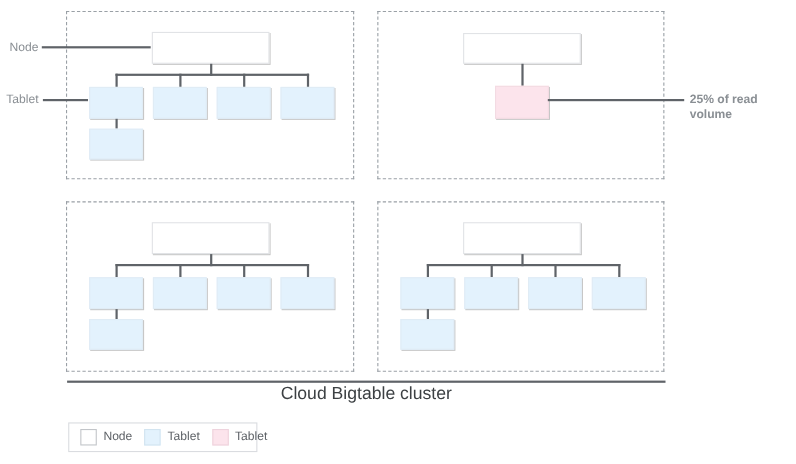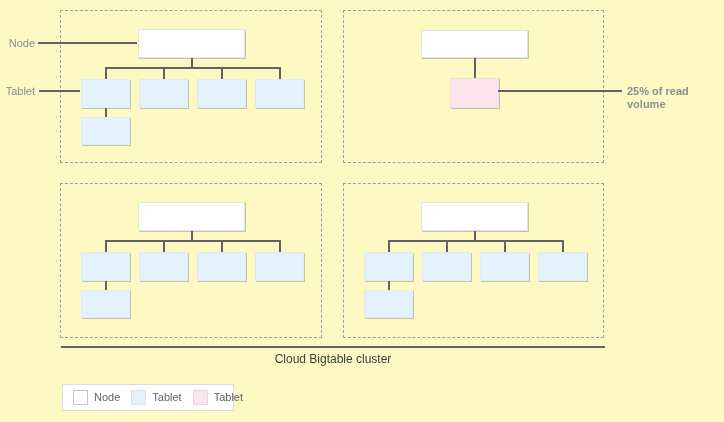--- a/index.html
+++ b/index.html
@@ -1,16 +1,16 @@
 <!DOCTYPE html>
 <html><head>
 <meta charset="utf-8">
 <style>
   html,body{margin:0;padding:0;background:#000;}
-  .stage{position:relative;width:724px;height:422px;background:#fef9c3;
+  .stage{position:relative;width:724px;height:422px;background:#ffffff;
          font-family:"Liberation Sans","DejaVu Sans",sans-serif;overflow:hidden;}
 
   
   .quad{position:absolute;border:1px dashed #9aa0a6;box-sizing:border-box;}
   .q1{left:60px;top:10px;width:262px;height:153px;}
   .q2{left:343px;top:10px;width:261px;height:153px;}
   .q3{left:60px;top:183px;width:262px;height:155px;}
   .q4{left:343px;top:183px;width:261px;height:155px;}
 
   
@@ -46,21 +46,21 @@
   .lbl{position:absolute;color:#8a8f94;font-size:11px;line-height:13px;}
   .node-lbl{left:0;top:37px;width:35px;text-align:right;}
   .node-leader{left:38px;top:42px;width:99px;height:2px;}
   .tablet-lbl{left:0;top:85px;width:35px;text-align:right;}
   .tablet-leader{left:39px;top:90px;width:41px;height:2px;}
   .rv-leader{left:498px;top:90px;width:124px;height:2px;}
   .rv-lbl{left:627px;top:85px;width:97px;text-align:left;font-weight:bold;}
 
   .cluster-line{left:61px;top:346px;width:544px;height:2px;}
   .cluster-title{position:absolute;left:61px;top:352px;width:544px;text-align:center;
-                 color:#3c4043;font-size:12px;line-height:14px;}
+                 color:#3c4043;font-size:16px;line-height:14px;}
 
   
   .legend{position:absolute;left:62px;top:384px;width:172px;height:27px;background:#ffffff;
           border:1px solid #dadce0;box-sizing:border-box;display:flex;align-items:center;
           padding-left:10px;}
   .li{display:flex;align-items:center;margin-right:11px;}
   .sw{width:15px;height:15px;box-sizing:border-box;margin-right:6px;}
   .sw-node{background:#ffffff;border:1px solid #c2c5c9;}
   .sw-tablet{background:#e3f2fd;border:1px solid #d2e4f0;}
   .sw-hot{background:#fce4ec;border:1px solid #eed3dd;}

